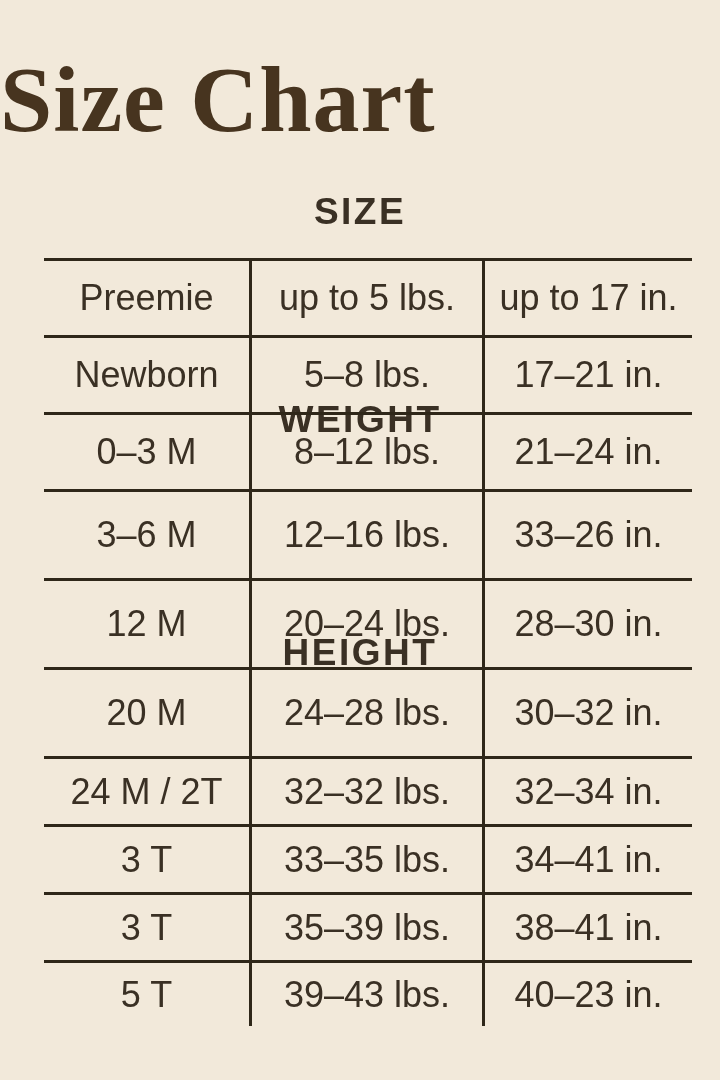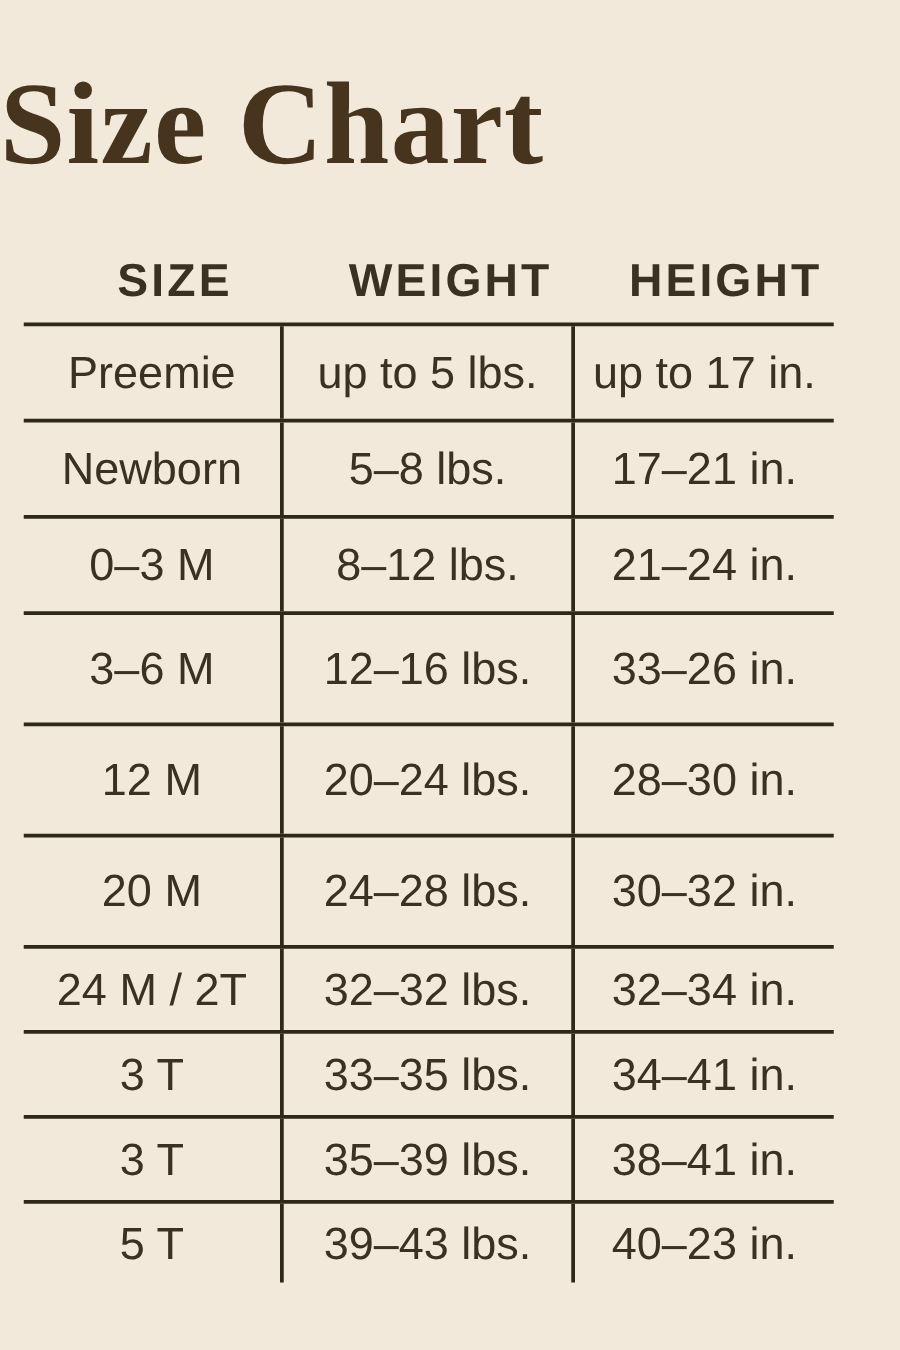--- a/index.html
+++ b/index.html
@@ -27,40 +27,41 @@
     text-align: left;
     font-family: "Liberation Serif", serif;
     font-weight: 700;
     font-size: 94px;
     line-height: 1.05;
     color: var(--title);
     letter-spacing: 1px;
   }
   .header-row {
     position: absolute;
-    top: 204px;
+    top: 191px;
     left: 36px;
     width: 648px;
     height: 50px;
     display: flex;
+    flex-direction: column;
   }
   .header-cell {
     text-align: center;
     font-weight: 700;
     font-size: 37px;
     letter-spacing: 2.5px;
     color: var(--text);
   }
   .col-1 { flex: 0 0 208px; }
   .col-2 { flex: 0 0 233px; }
   .col-3 { flex: 0 0 207px; }
   .size-table {
     position: absolute;
     top: 258px;
-    left: 19px;
+    left: 44px;
     width: 648px;
   }
   .row {
     display: flex;
     border-top: 3px solid var(--line);
   }
   .row:nth-child(-n+3)            { height: 77px; }
   .row:nth-child(n+4):nth-child(-n+6) { height: 89px; }
   .row:nth-child(n+7):nth-child(-n+9) { height: 68px; }
   .row:nth-child(10)              { height: 66px; }

